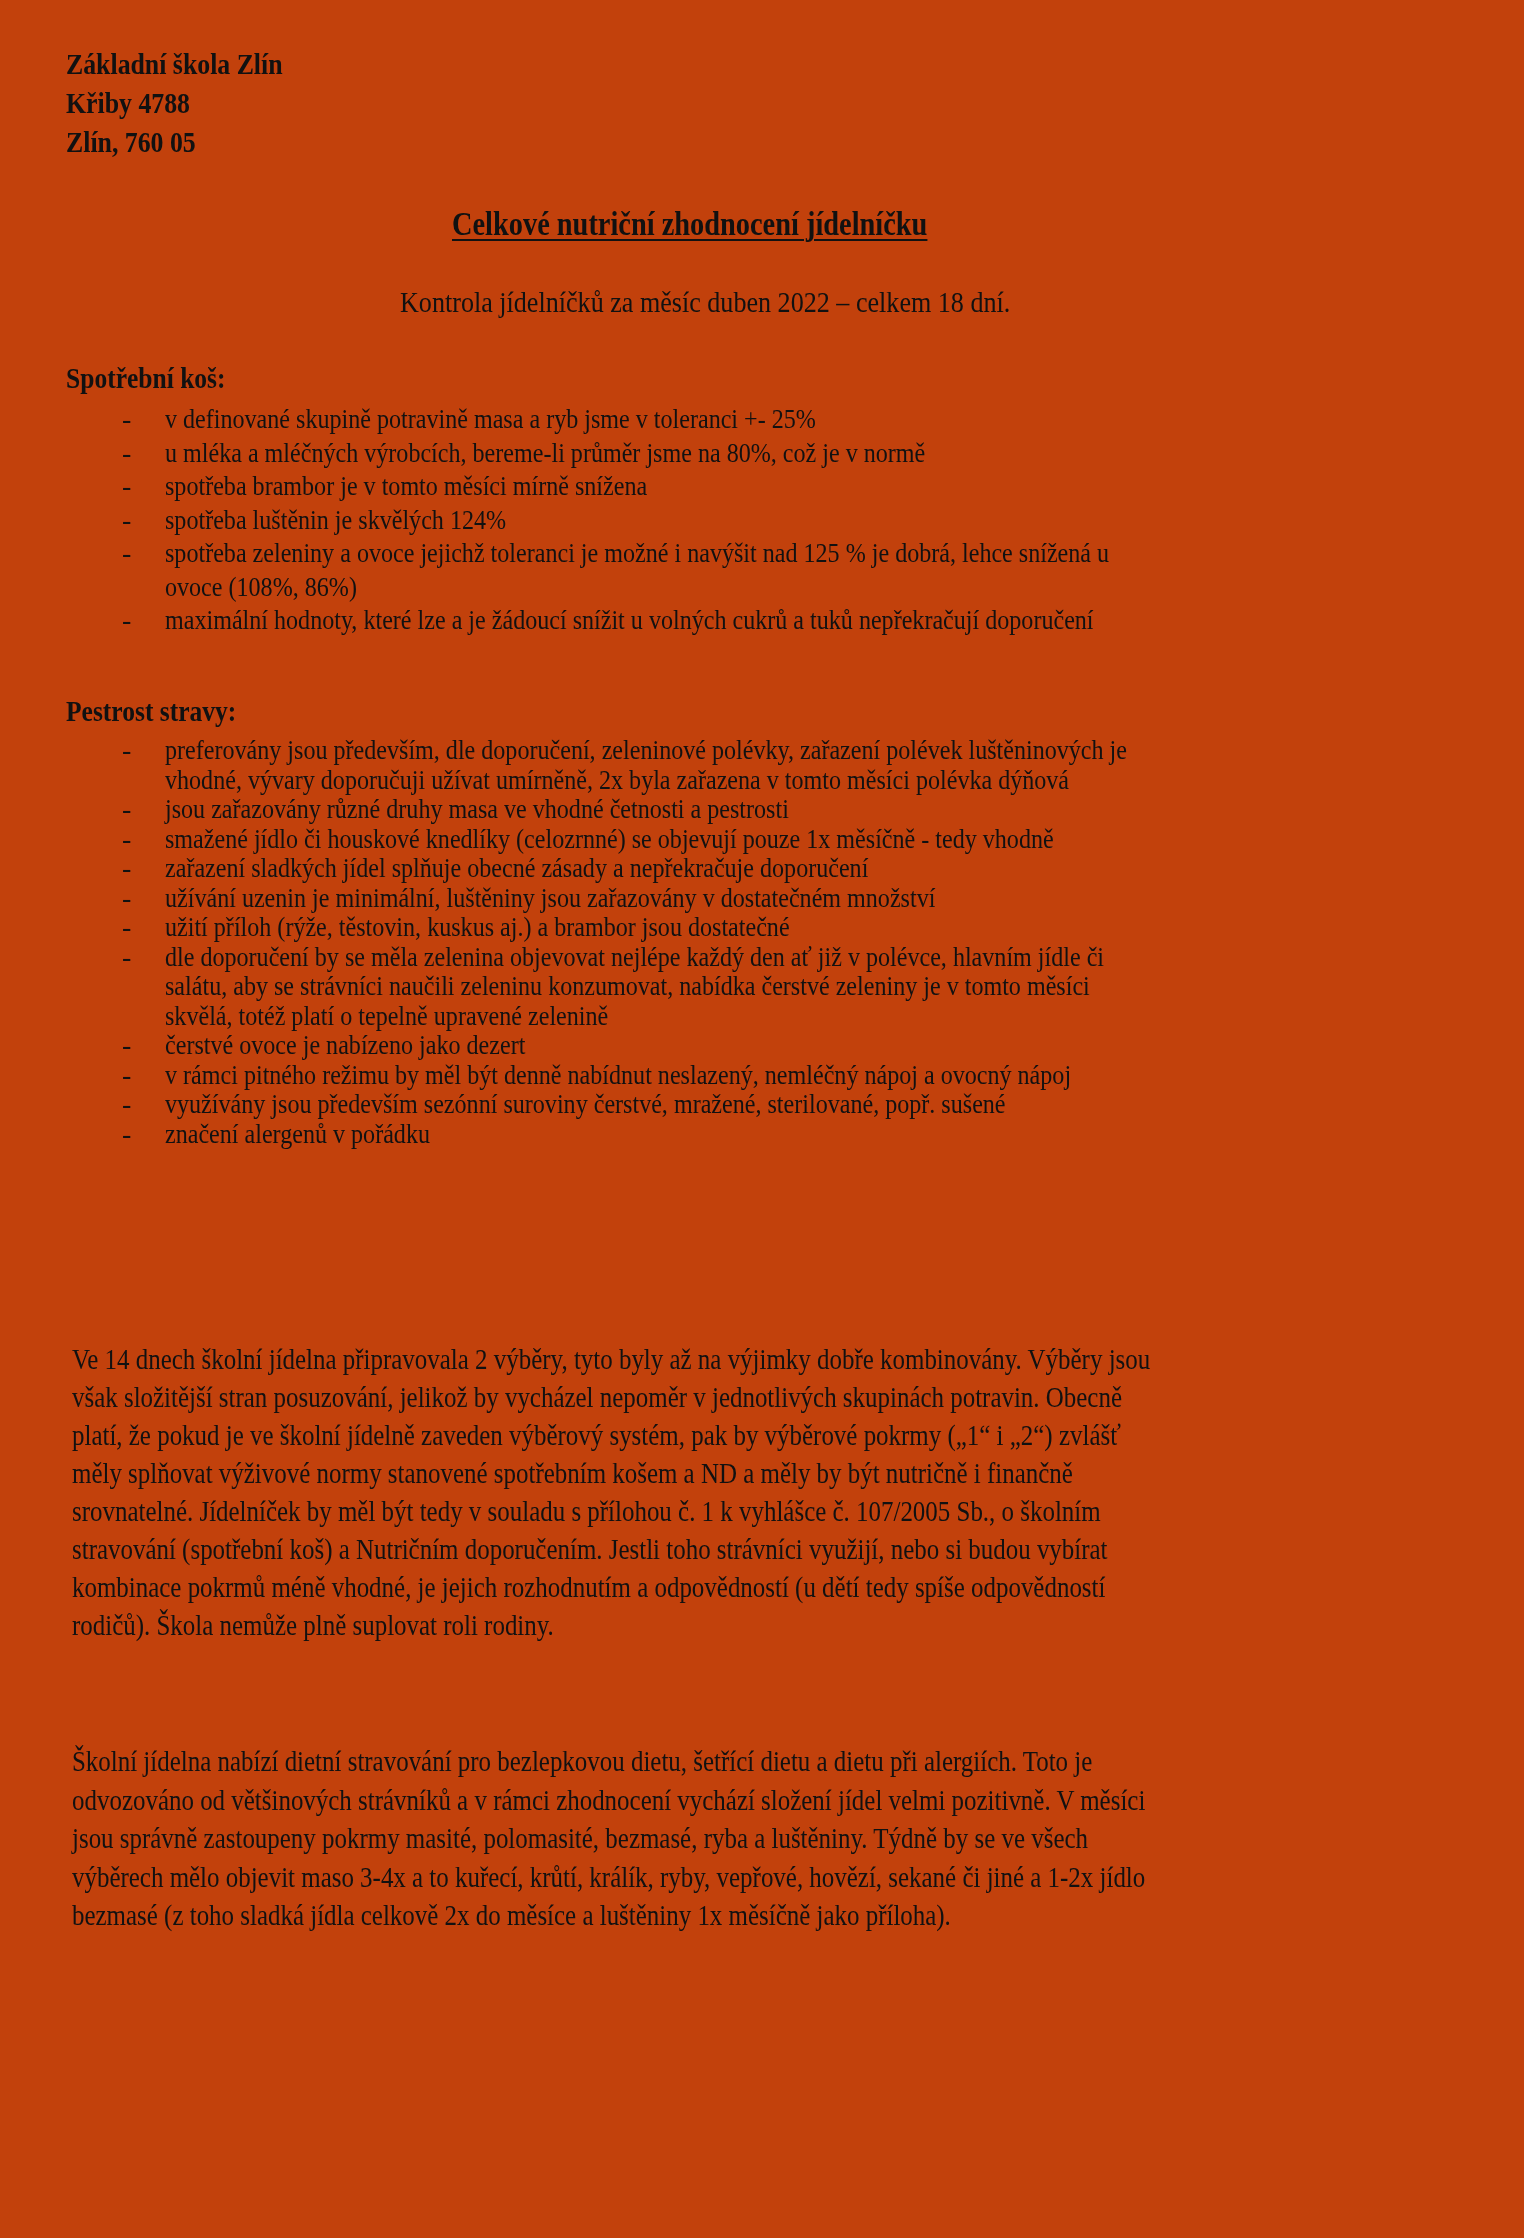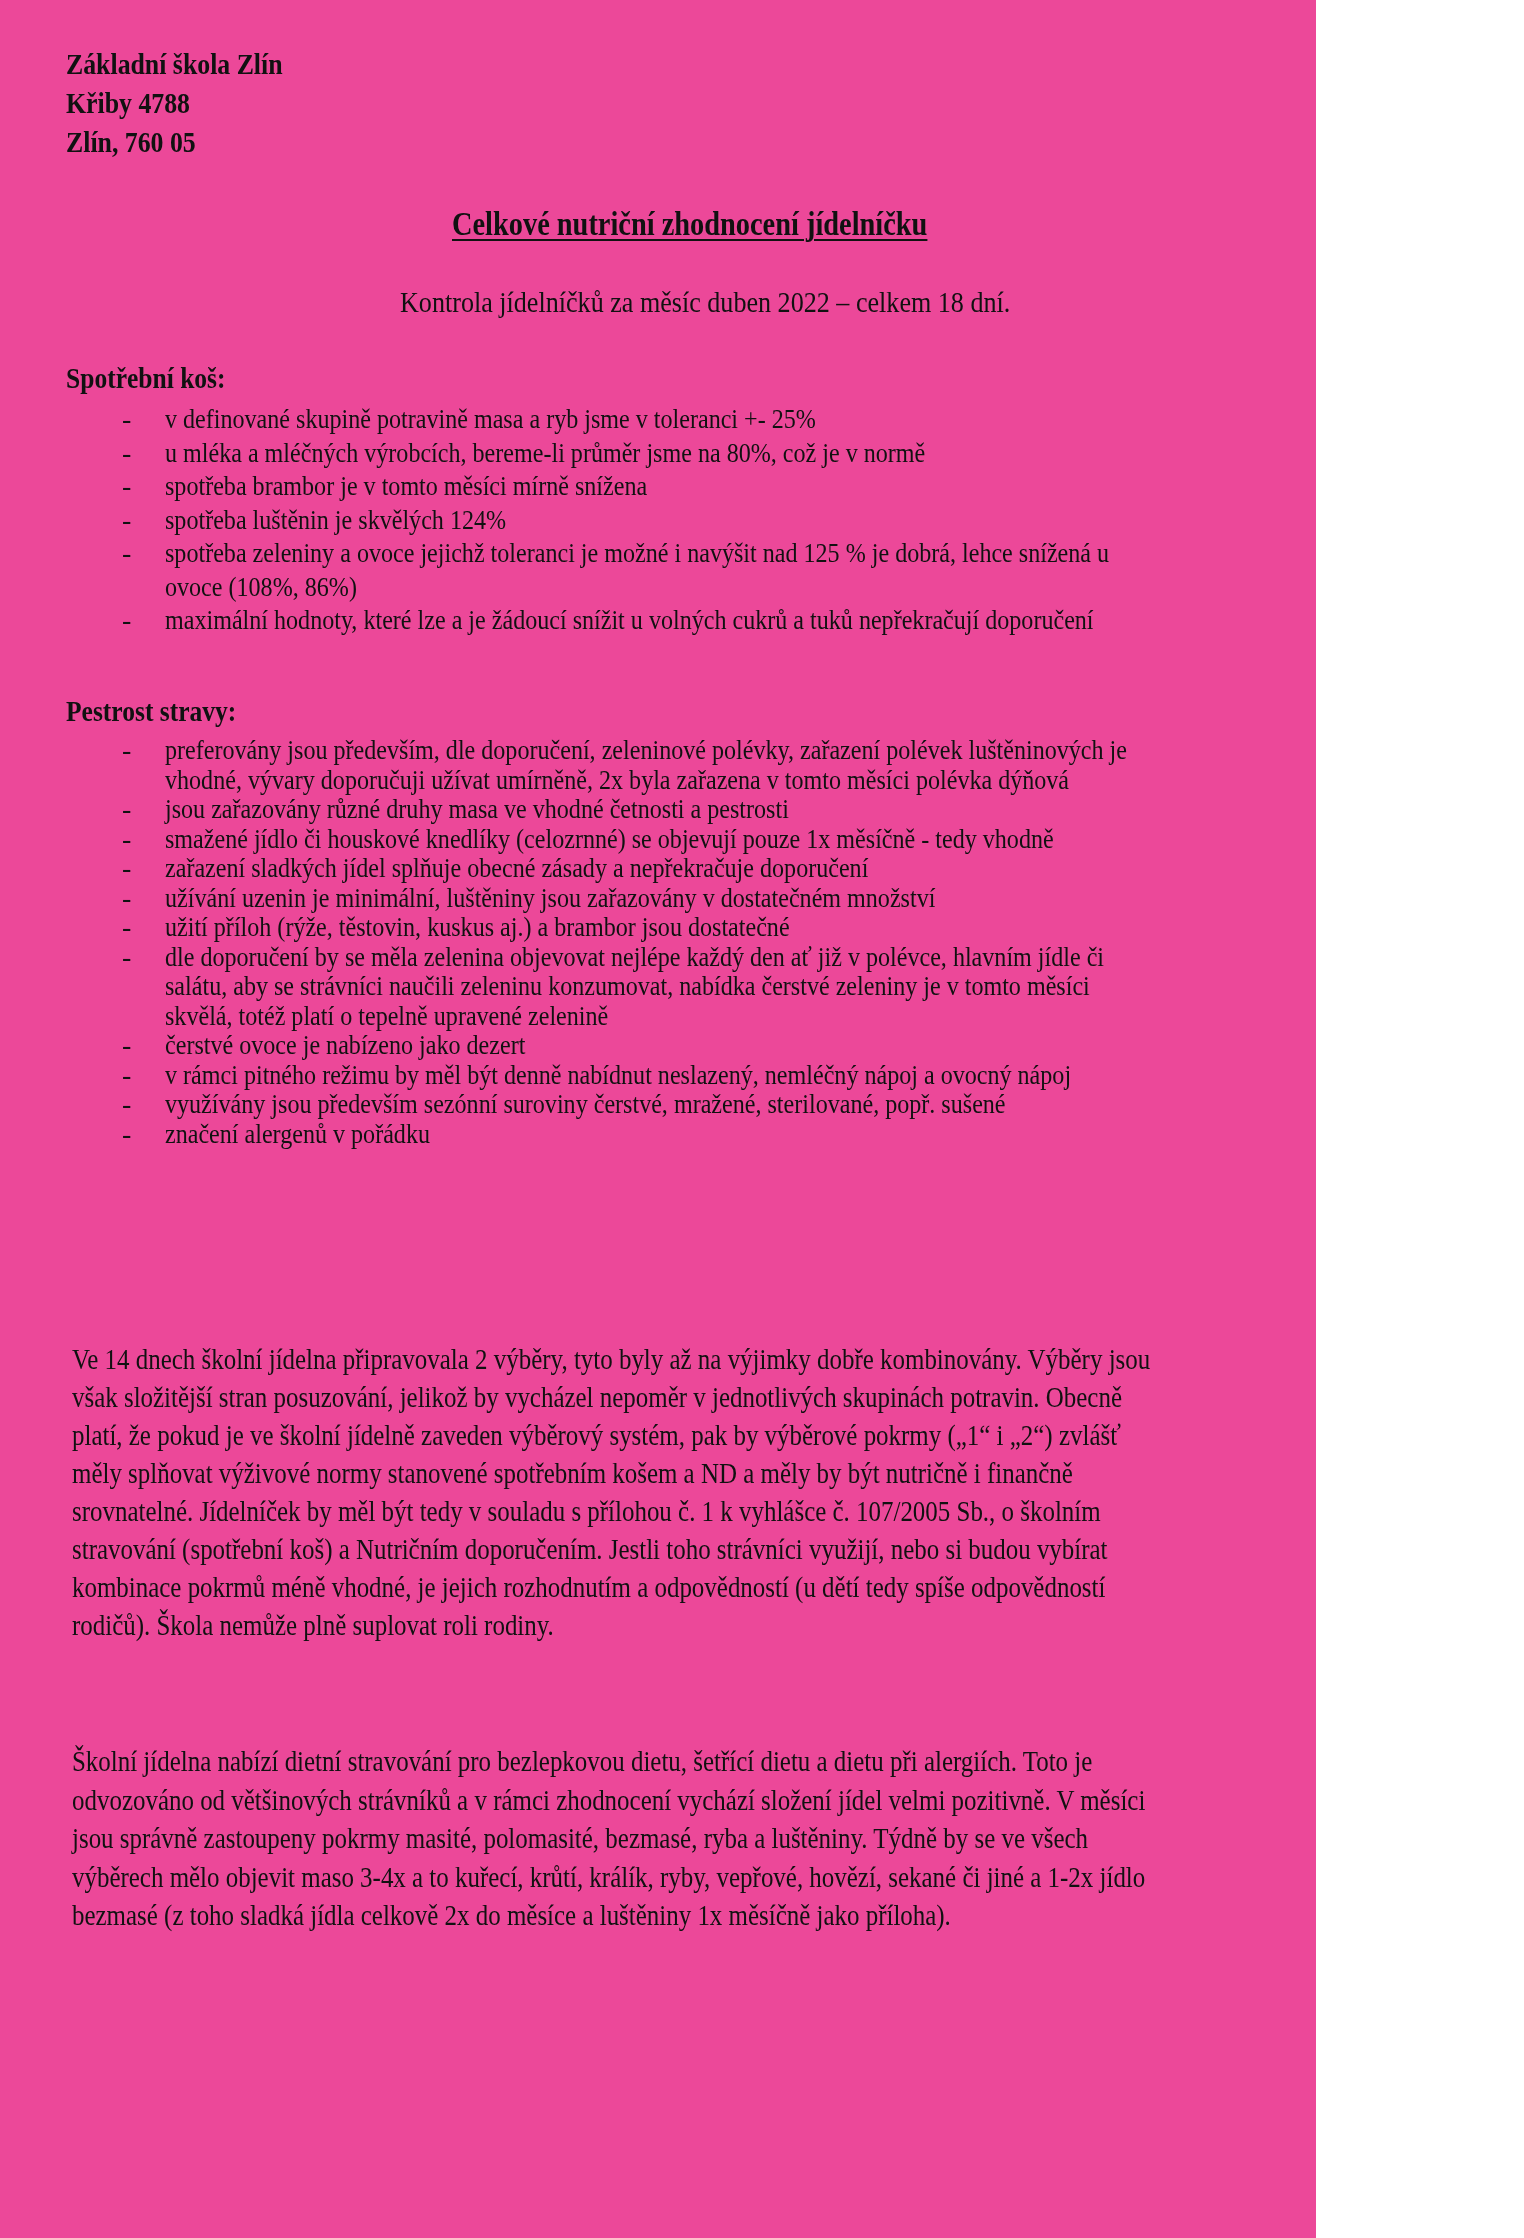--- a/index.html
+++ b/index.html
@@ -1,18 +1,18 @@
 <!DOCTYPE html>
 <html><head>
 <meta charset="utf-8">
 <style>
   html, body { margin: 0; padding: 0; background: #ffffff; }
   body { width: 1524px; height: 2238px; position: relative; overflow: hidden;
          font-family: "Liberation Serif", "DejaVu Serif", serif; color: #111; }
-  .page { position: absolute; left: 0; top: 0; width: 1316px; height: 2238px; background: #ec4899; }
+  .page { position: absolute; left: 0; top: 0; width: 1524px; height: 2238px; background: #c2410c; }
   .header { position: absolute; left: 66px; top: 44px; font-weight: bold; font-size: 30px; line-height: 39px; transform: scaleX(0.86); transform-origin: left top; }
   .header div { white-space: nowrap; }
   .title { position: absolute; left: 452px; top: 206px; font-size: 33px; font-weight: bold; text-decoration: underline; text-decoration-thickness: 2px; text-underline-offset: 4px; white-space: nowrap; transform: scaleX(0.86); transform-origin: left top; }
   .subtitle { position: absolute; left: 400px; top: 286px; font-size: 29px; white-space: nowrap; transform: scaleX(0.9); transform-origin: left top; }
   .section-heading { position: absolute; left: 66px; font-size: 29px; font-weight: bold; white-space: nowrap; transform: scaleX(0.88); transform-origin: left top; }
   .list { position: absolute; left: 0; width: 1524px; margin: 0; padding: 0; list-style: none; }
   .list li { position: relative; padding-left: 165px; font-size: 28px; line-height: 30px; white-space: normal; }
   .list li .dash { position: absolute; left: 122px; top: 0; }
   .list li .txt { display: block; width: 1660px; transform: scaleX(0.86); transform-origin: left top; }
   .para { position: absolute; left: 72px; width: 1720px; font-size: 29px; line-height: 38px; transform: scaleX(0.86); transform-origin: left top; }

